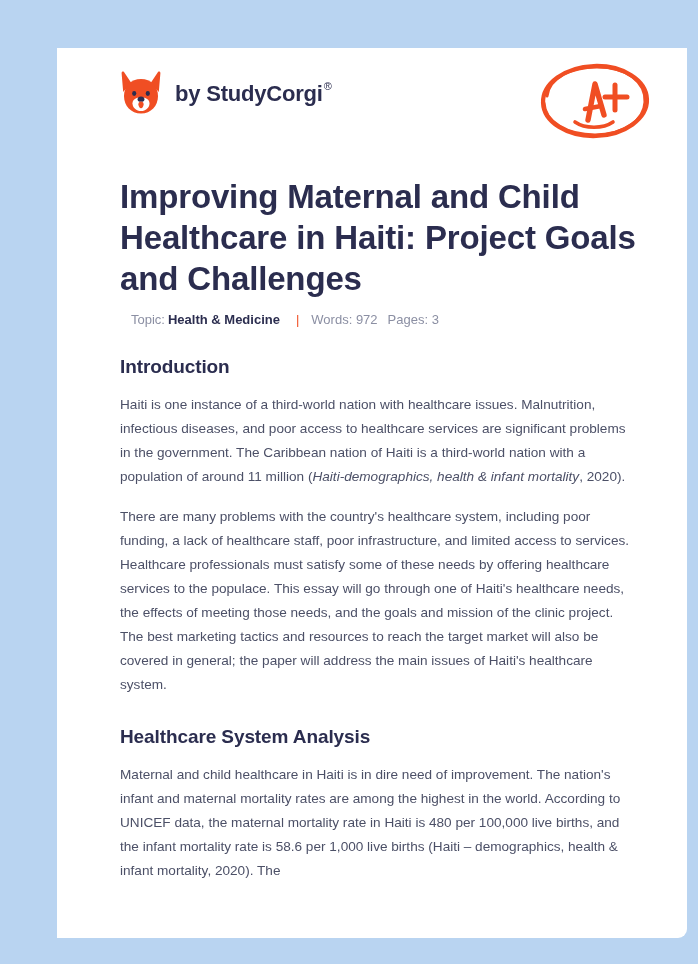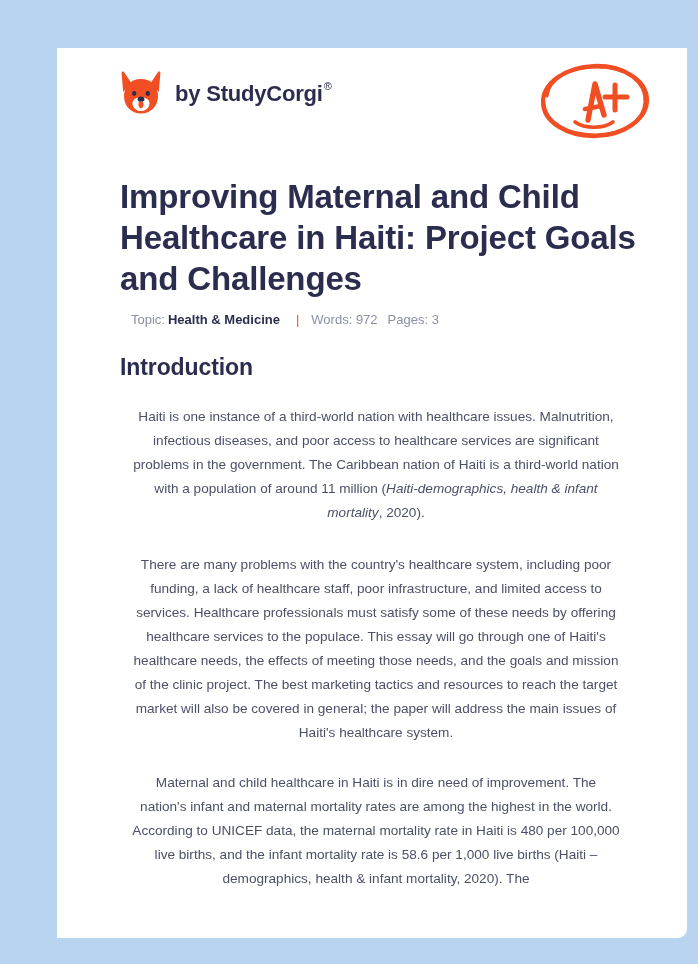--- a/index.html
+++ b/index.html
@@ -119,36 +119,36 @@
   
   .doc-body {
     position: absolute;
     left: 63px;
     top: 296px;
     width: 512px;
   }
 
   .doc-body h2 {
     margin: 0;
-    font-size: 23px;
+    font-size: 19px;
     font-weight: bold;
     color: #2b2d4f;
     line-height: 24px;
     letter-spacing: -0.1px;
   }
   .sec-intro { padding-top: 11px; }
   .sec-analysis { padding-top: 28px; }
 
   .doc-body p {
-    margin: 12px;
+    margin: 0;
     padding-top: 14px;
     font-size: 13.6px;
     line-height: 24px;
     color: #4c5067;
-    text-align: center;
+    text-align: left;
   }
   .doc-body p.tight { padding-top: 16px; }
 
   .doc-body em, .cite { font-style: italic; }
 </style>
 </head>
 <body>
 
 <div id="page-sheet">
 
@@ -187,16 +187,17 @@
 
   <div class="doc-meta">
     <span class="meta-label">Topic:</span><a class="meta-topic-link" href="#">Health &amp; Medicine</a><span class="meta-sep">|</span><span class="meta-words">Words: 972</span><span>Pages: 3</span>
   </div>
 
   <div class="doc-body">
     <h2 class="sec-intro">Introduction</h2>
     <p id="p-0-0"><span>Haiti is one instance of a third-world nation with healthcare issues. Malnutrition, infectious diseases, and poor access to healthcare services are significant problems in the government. The Caribbean nation of Haiti is a third-world nation with a population of around 11 million (</span><em>Haiti-demographics, health &amp; infant mortality</em><span>, 2020).</span></p>
     <p class="tight" id="p-0-1"><span>There are many problems with the country's healthcare system, including poor funding, a lack of healthcare staff, poor infrastructure, and limited access to services. Healthcare professionals must satisfy some of these needs by offering healthcare services to the populace. This essay will go through one of Haiti's healthcare needs, the effects of meeting those needs, and the goals and mission of the clinic project. The best marketing tactics and resources to reach the target market will also be covered in general; the paper will address the main issues of Haiti's healthcare system.</span></p>
 
+    <h2 class="sec-analysis">Healthcare System Analysis</h2>
     <p id="p-1-0"><span>Maternal and child healthcare in Haiti is in dire need of improvement. The nation's infant and maternal mortality rates are among the highest in the world. According to UNICEF data, the maternal mortality rate in Haiti is 480 per 100,000 live births, and the infant mortality rate is 58.6 per 1,000 live births (Haiti – demographics, health &amp; infant mortality, 2020). The</span></p>
   </div>
 
 </div>
 
 </body></html>

